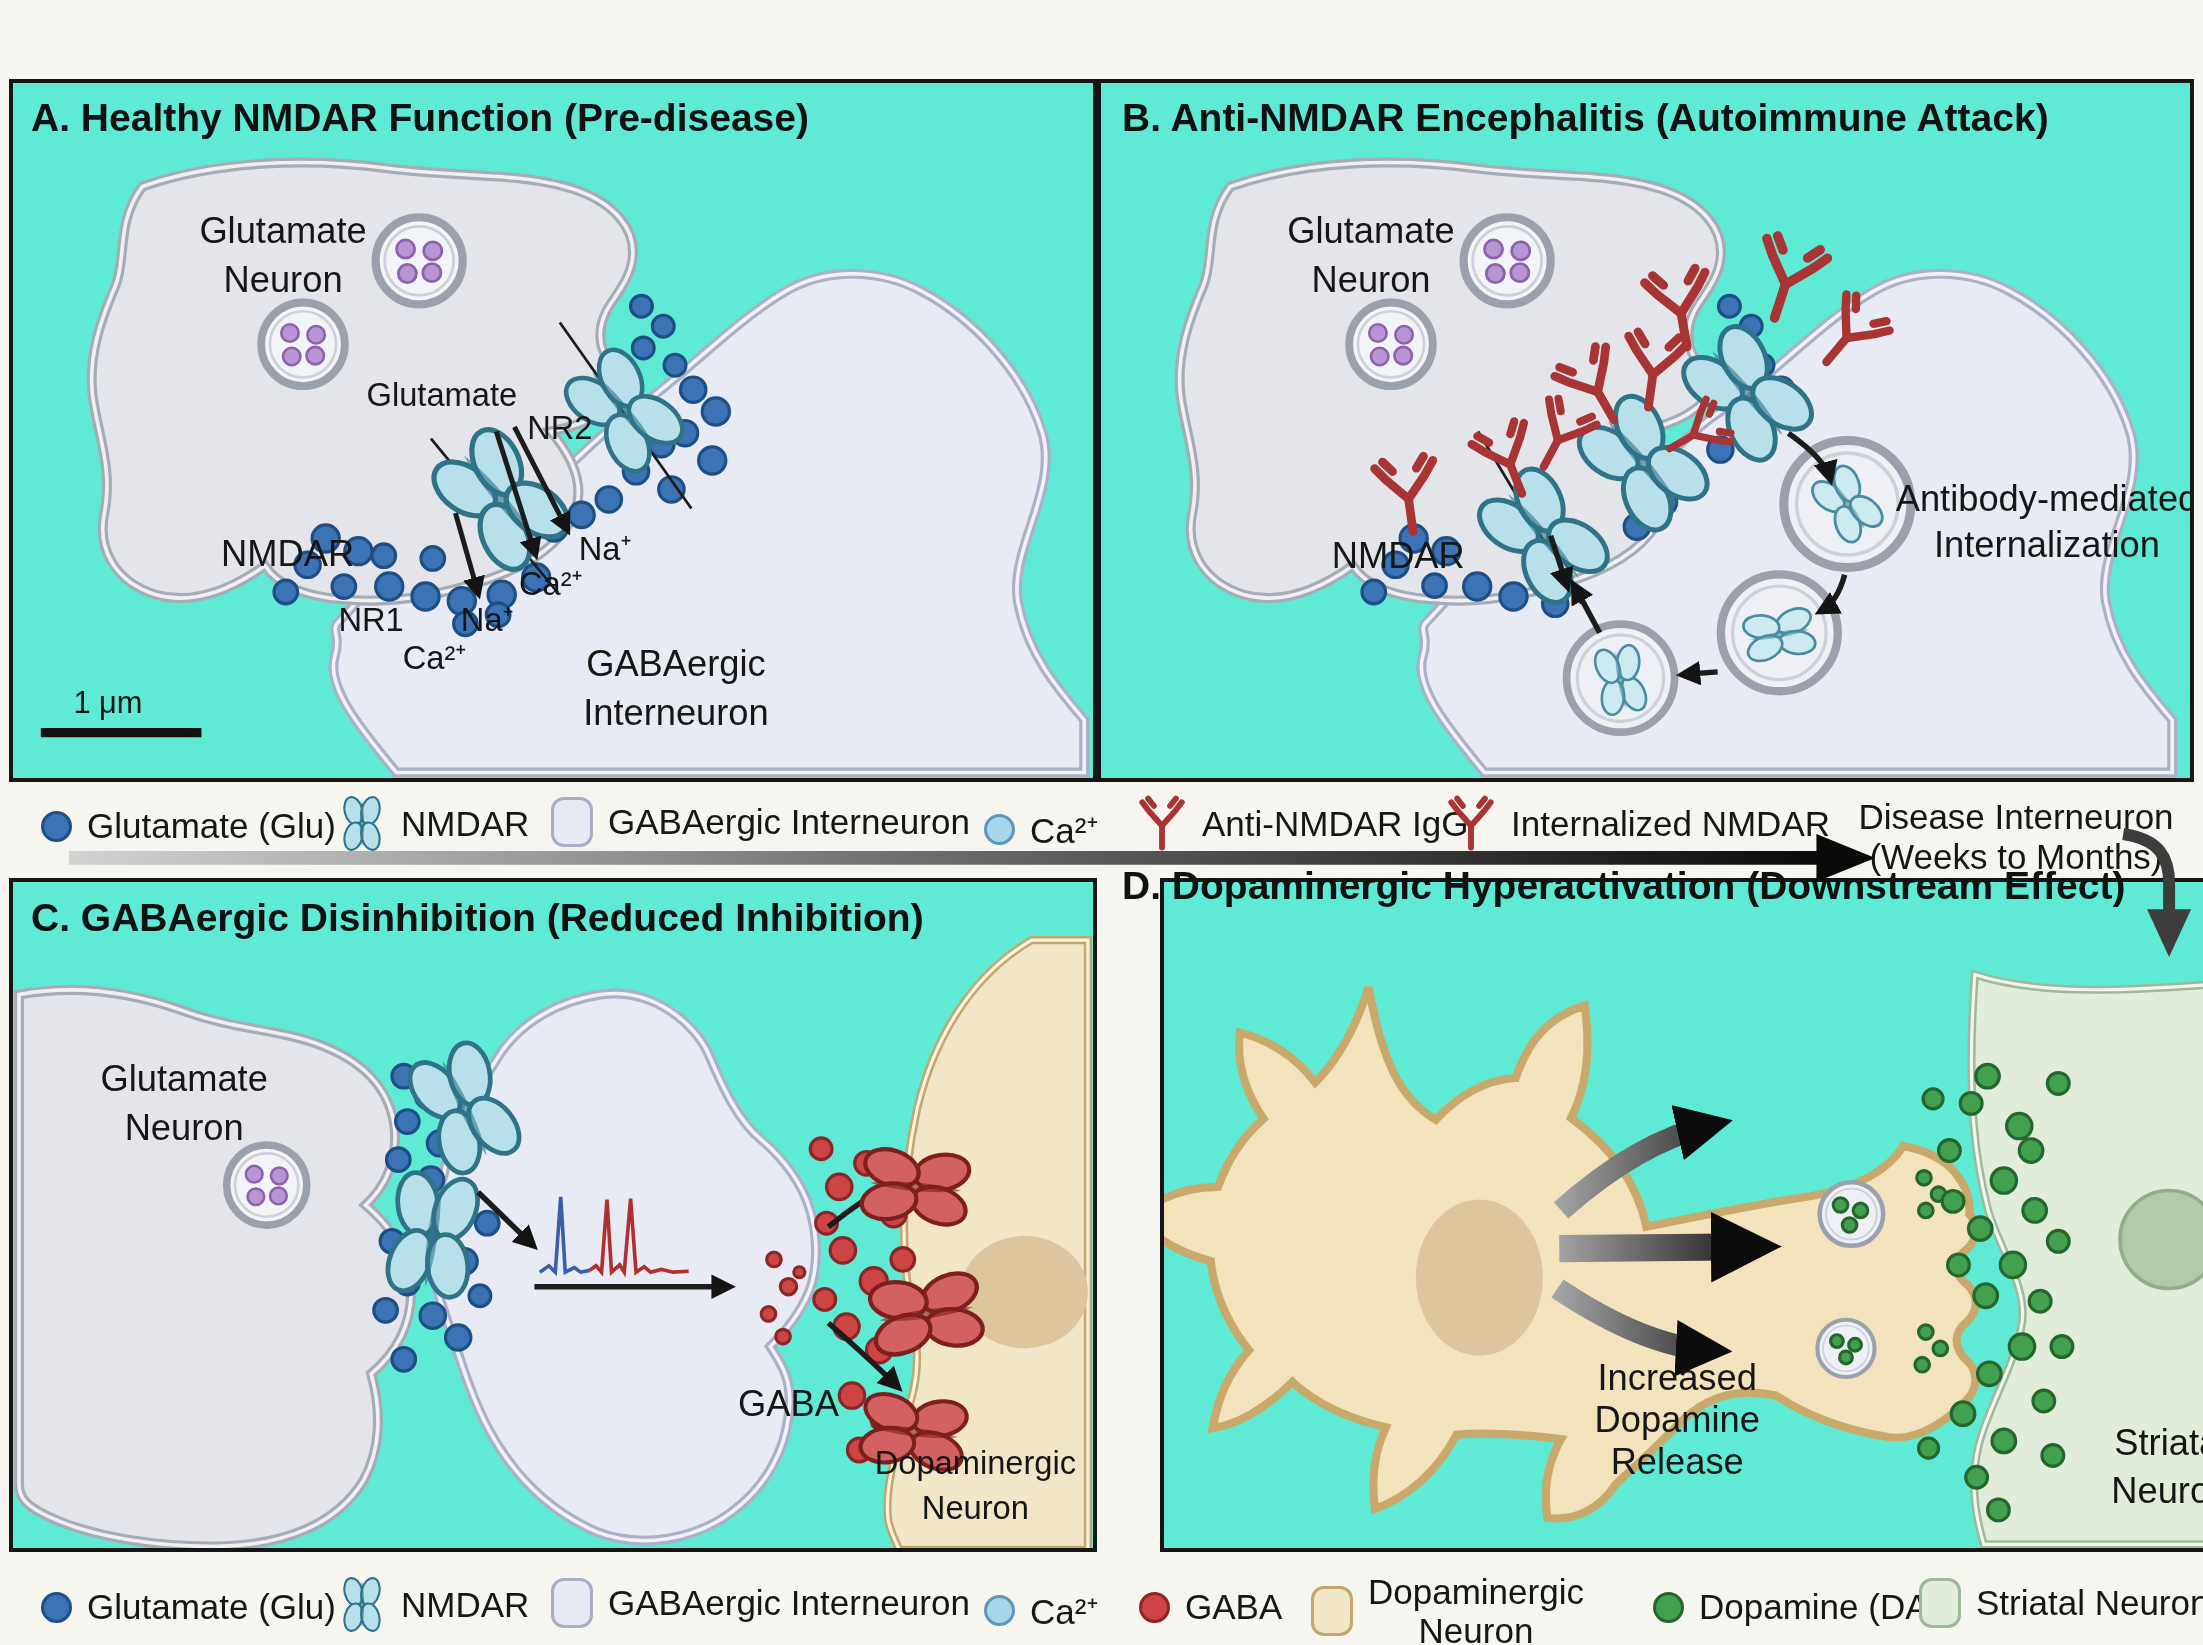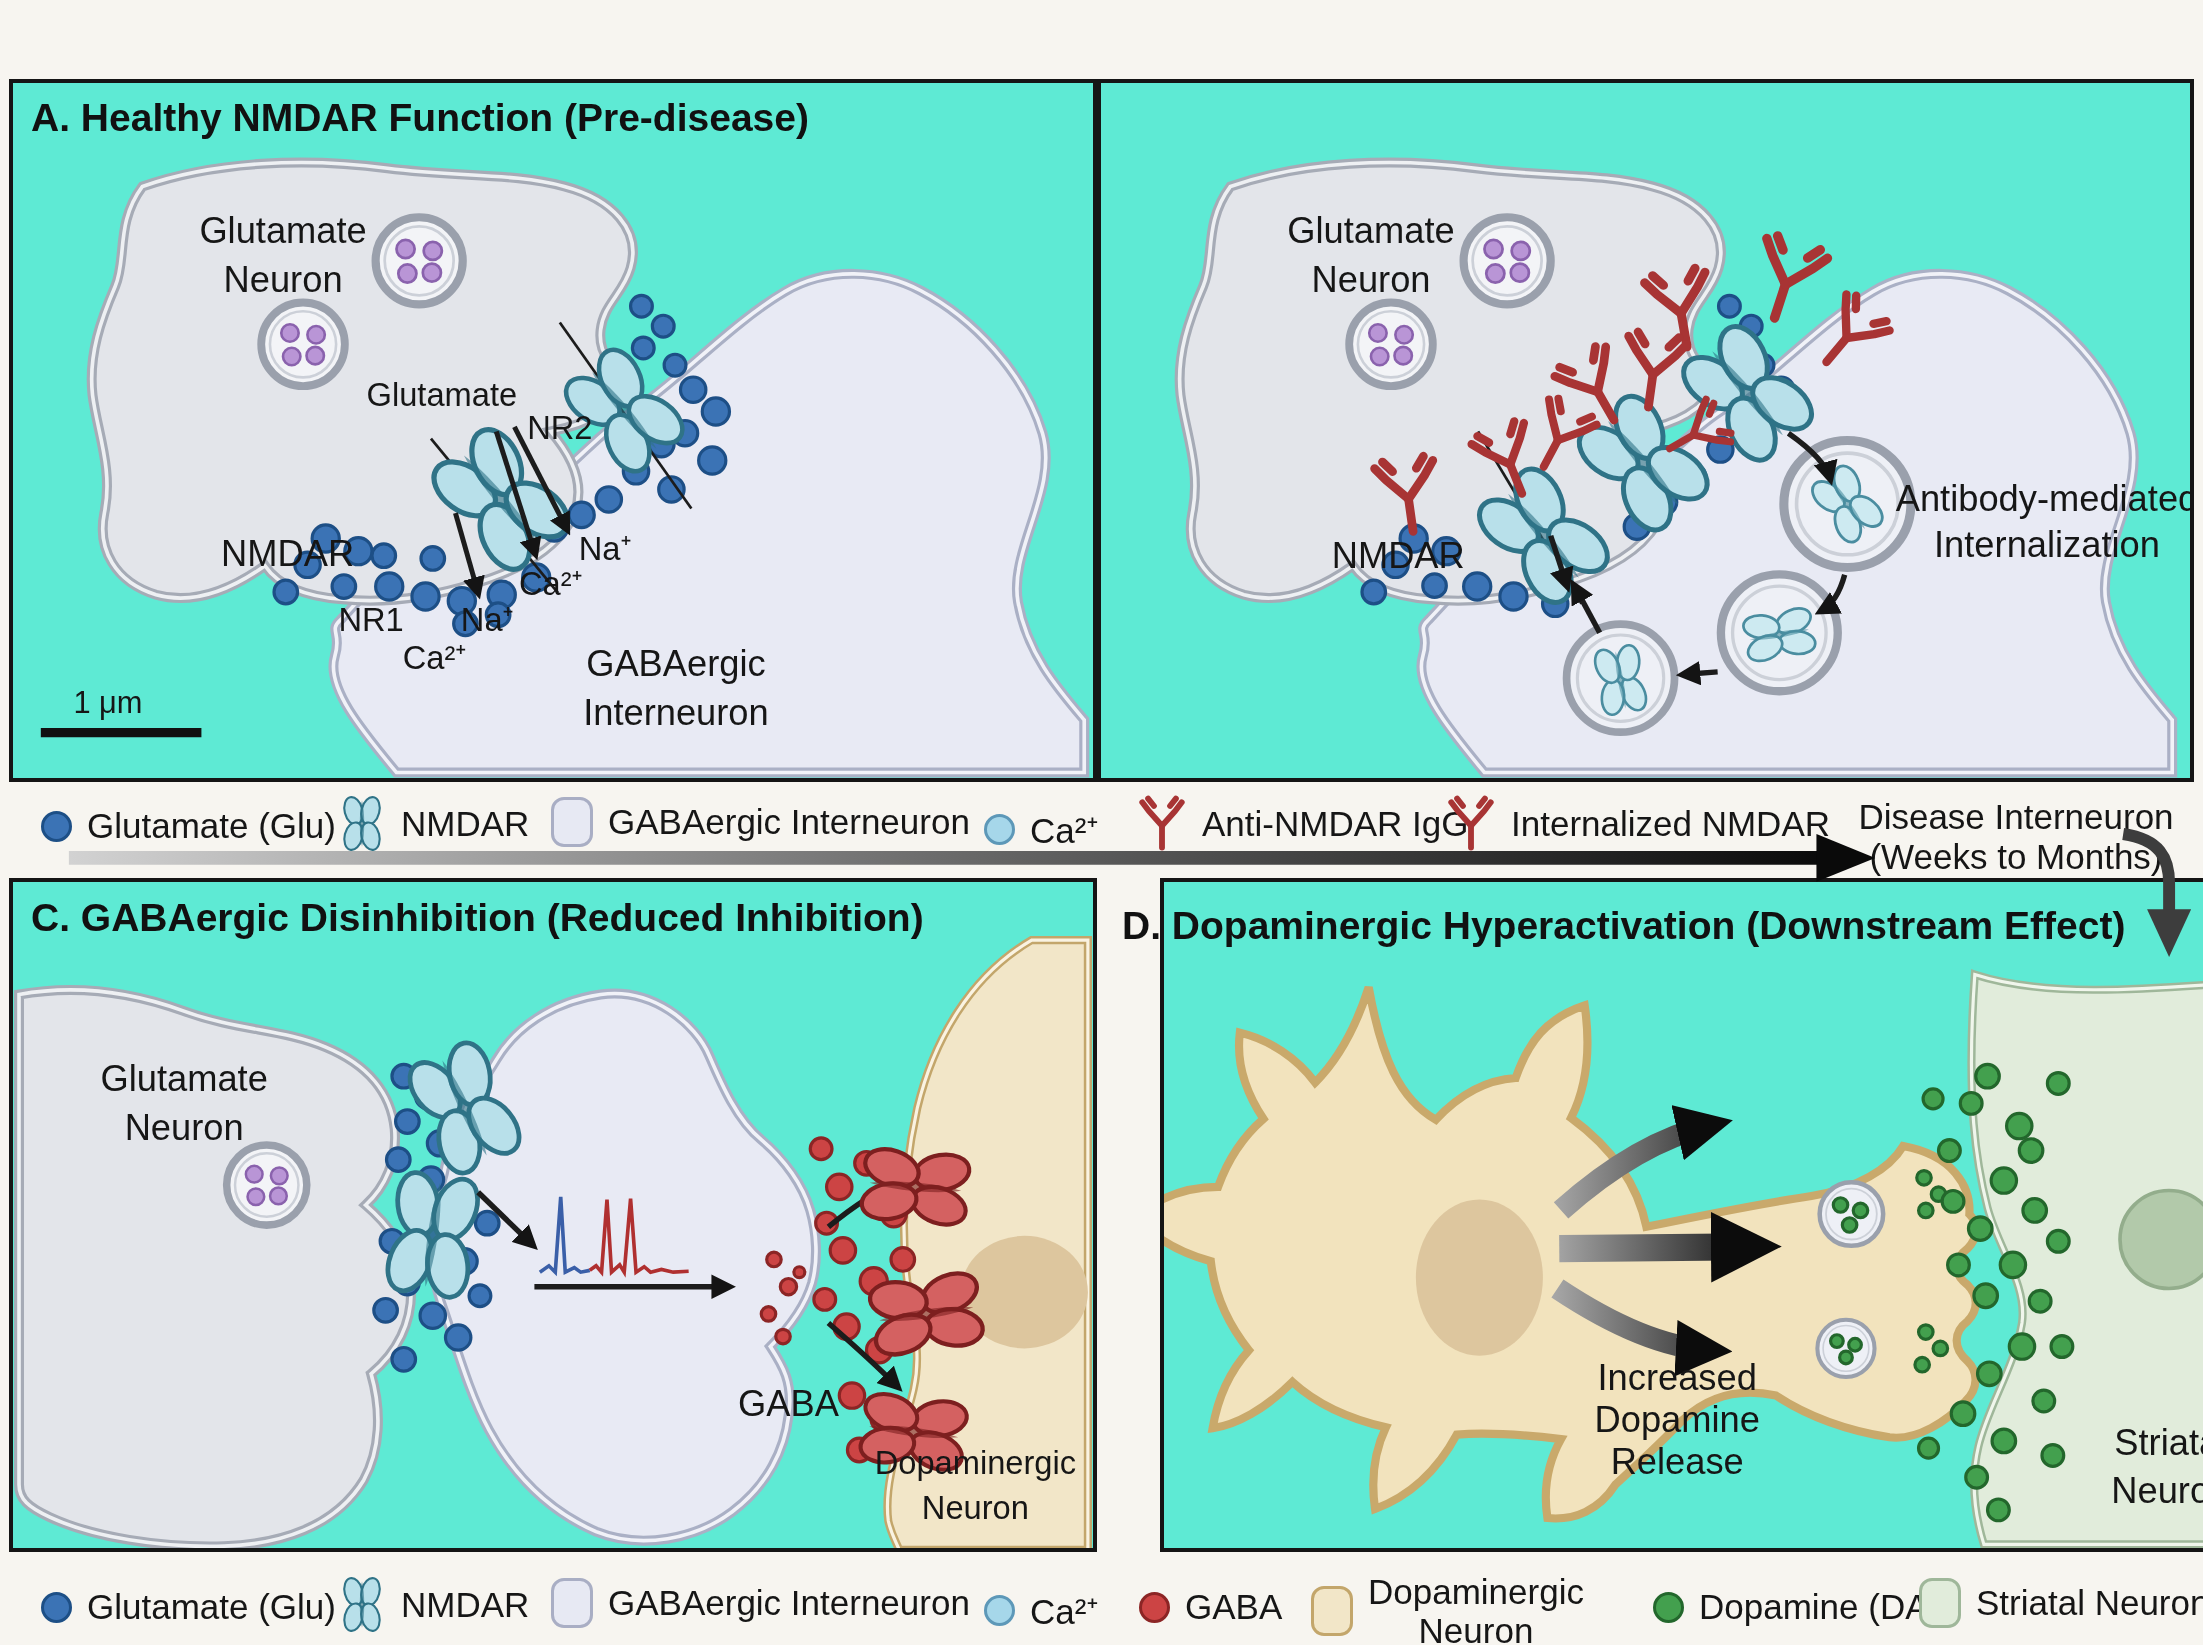--- a/index.html
+++ b/index.html
@@ -256,20 +256,21 @@
       <path class="arr" d="M 1742,692 L 1714,640" marker-end="url(#ah)"></path>
       <path class="arr" d="M 1688,585 L 1706,640" marker-end="url(#ah)"></path>
 
       <text class="lbl" x="1490" y="262" text-anchor="middle">Glutamate</text>
       <text class="lbl" x="1490" y="316" text-anchor="middle">Neuron</text>
       <text class="lbl" x="1520" y="620" text-anchor="middle">NMDAR</text>
       <text class="lbl" x="2235" y="558" text-anchor="middle">Antibody-mediated</text>
       <text class="lbl" x="2235" y="608" text-anchor="middle">Internalization</text>
     </svg>
   </div>
+  <div class="phead" style="left:1122px;top:96px">B. Anti-NMDAR Encephalitis (Autoimmune Attack)</div>
 
   <div>
     <div class="legend-item" style="left:41px;top:806px">
       <span class="sw-circle" style="background:#3b73b5;border:3.7px solid #1d4f86"></span>
       <span>Glutamate (Glu)</span>
     </div>
     <div class="legend-item" style="left:338px;top:795px">
       <svg width="48" height="57" viewBox="-46 -62 92 124">
           <use href="#receptor" transform="scale(0.92)"></use>
         </svg>
@@ -454,21 +455,21 @@
           <circle class="dad" cx="2035" cy="1580" r="11"></circle>
       </g>
 
       <text class="lbl" x="1758" y="1516" text-anchor="middle">Increased</text>
       <text class="lbl" x="1758" y="1562" text-anchor="middle">Dopamine</text>
       <text class="lbl" x="1758" y="1608" text-anchor="middle">Release</text>
       <text class="lbl" x="2302" y="1588" text-anchor="middle">Striatal</text>
       <text class="lbl" x="2302" y="1640" text-anchor="middle">Neuron</text>
     </svg>
   </div>
-  <div class="phead" style="left:1122px;top:904px">D. Dopaminergic Hyperactivation (Downstream Effect)</div>
+  <div class="phead" style="left:1122px;top:864px">D. Dopaminergic Hyperactivation (Downstream Effect)</div>
 
   <div>
     <div class="legend-item" style="left:41px;top:1587px">
       <span class="sw-circle" style="background:#3b73b5;border:3.7px solid #1d4f86"></span>
       <span>Glutamate (Glu)</span>
     </div>
     <div class="legend-item" style="left:338px;top:1576px">
       <svg width="48" height="57" viewBox="-46 -62 92 124">
           <use href="#receptor" transform="scale(0.92)"></use>
         </svg>

